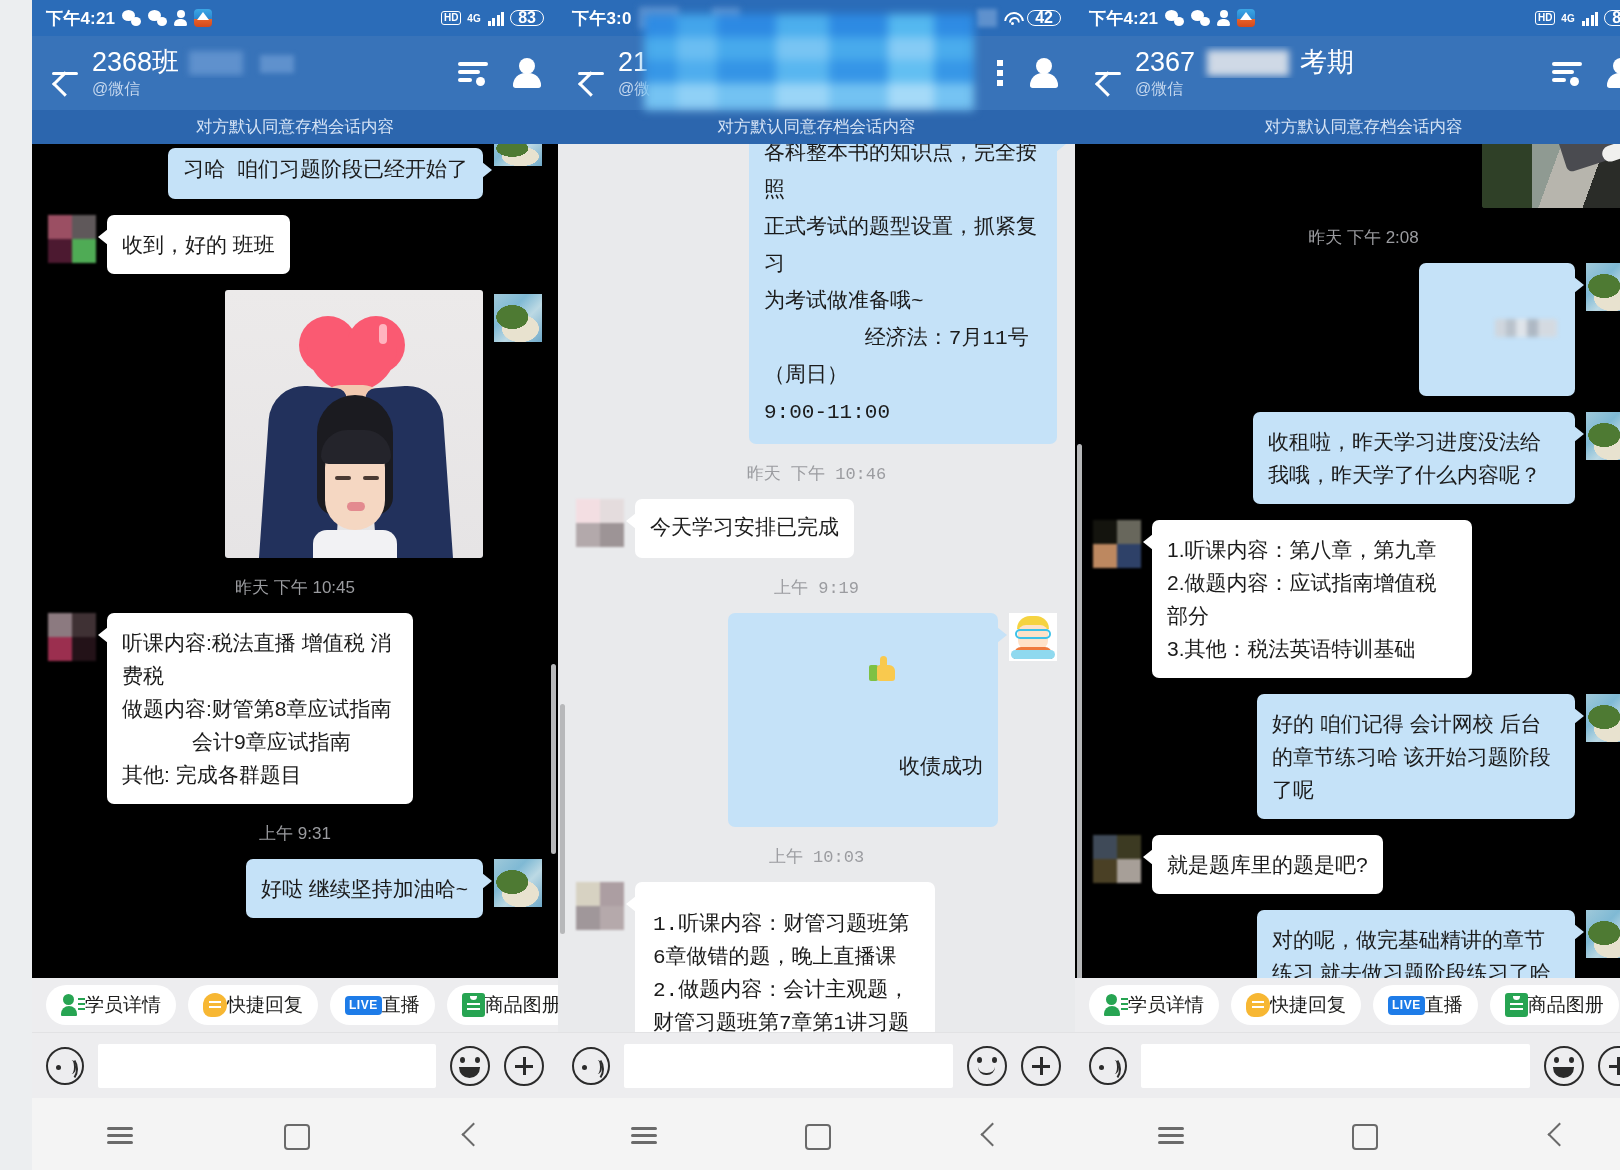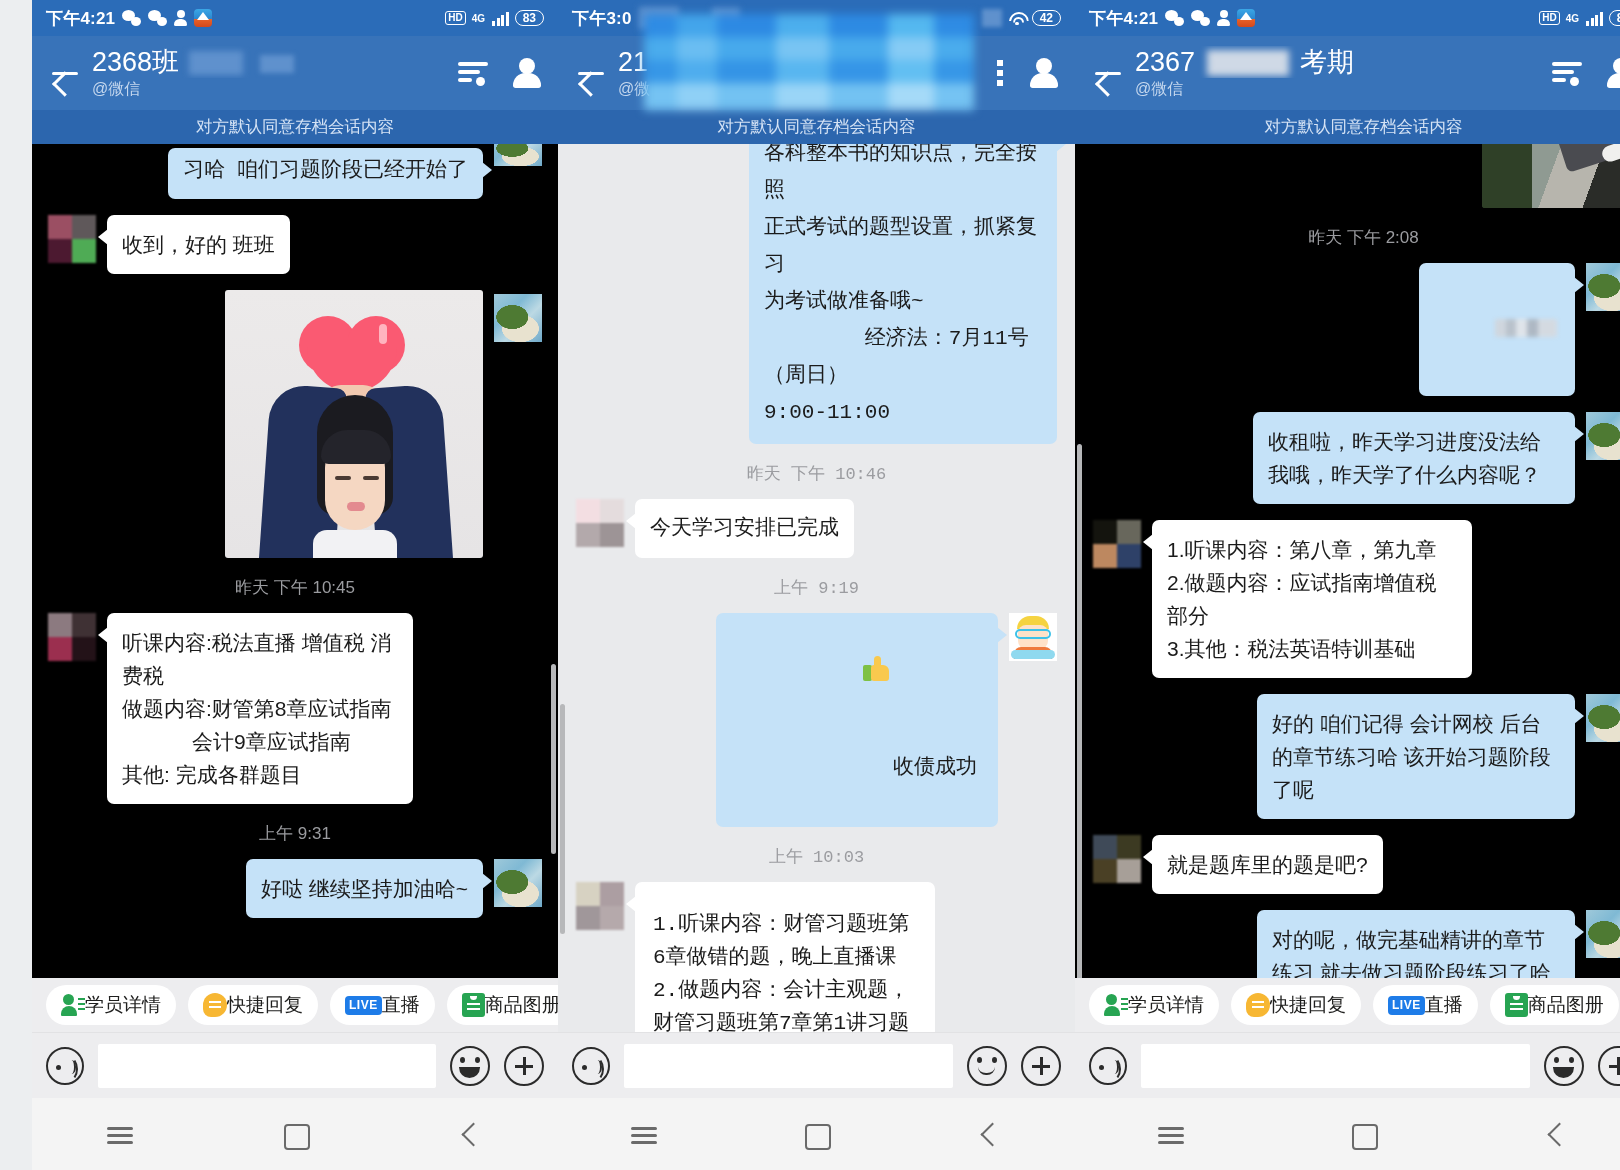--- a/index.html
+++ b/index.html
@@ -34,21 +34,21 @@
   .ic-person::before{ content:""; position:absolute; width:8px;height:8px;border-radius:50%;background:#fff;left:2.5px;top:0;}
   .ic-person::after{ content:""; position:absolute; width:13px;height:7px;border-radius:7px 7px 2px 2px;background:#fff;left:0;bottom:0;}
   .ic-appdiamond{ width:18px;height:18px;border-radius:4px;background:linear-gradient(180deg,#3ba7e6 0%,#2a87d0 55%,#e8632a 55%,#d4481b 100%); display:inline-block; position:relative;}
   .ic-appdiamond::after{content:"";position:absolute;left:3px;top:3px;width:0;height:0;border-left:6px solid transparent;border-right:6px solid transparent;border-bottom:8px solid #fff;}
   .badge-hd{ border:1.6px solid #fff; border-radius:3px; font-size:10px; font-weight:bold; padding:0px 2px; line-height:12px;}
   .sig{ display:flex; align-items:flex-end; gap:1.5px; height:15px; }
   .sig i{ display:block; width:3px; background:#fff; }
   .sig i:nth-child(1){height:5px} .sig i:nth-child(2){height:8px}
   .sig i:nth-child(3){height:11px} .sig i:nth-child(4){height:14px}
   .net4g{ font-size:10px; font-weight:bold; margin-right:1px; }
-  .batt{ border:1.6px solid #fff; border-radius:9px; font-size:12px; font-weight:bold; padding:1px 7px; line-height:12px; }
+  .batt{ border:1.6px solid #fff; border-radius:9px; font-size:16px; font-weight:bold; padding:1px 7px; line-height:12px; }
   .wifi{ width:18px;height:14px; position:relative; }
   .wifi::before{ content:""; position:absolute; left:1px;top:1px; width:16px;height:16px;
     border:2.4px solid #fff; border-radius:50%; clip-path:polygon(0 0,100% 0,100% 45%,0 45%); }
   .wifi::after{ content:""; position:absolute; left:5.5px;top:5.5px;width:7px;height:7px;
     border:2.2px solid #fff;border-radius:50%;clip-path:polygon(0 0,100% 0,100% 55%,0 55%); }
   .wifi b{ position:absolute; left:7.5px; bottom:0; width:3.5px;height:3.5px;background:#fff;border-radius:50%; }
   .sq-mosaic{ background:#5f91cd; display:inline-block; }
 
   
   .appbar{
@@ -420,21 +420,21 @@
             <span style="background:#e4dcdd"></span>
           <span style="background:#b3a9ab"></span>
             <span style="background:#9d9496"></span>
         </div>
         <div class="bubble in">今天学习安排已完成</div>
       </div>
 
       <div class="tstamp">上午 9:19</div>
 
       <div class="row right">
-        <div class="bubble out" style="padding:10px 21px">
+        <div class="bubble out" style="padding:10px 15px">
           <span class="thumb">
             <span class="pad"></span><span class="hand"></span><span class="up"></span>
           </span><span>收债成功</span>
         </div>
         <div class="avatar av-boy">
           <span class="hair"></span>
             <span class="face"></span>
             <span class="glass"></span>
           <span class="body"></span>
             <span class="collar"></span>

